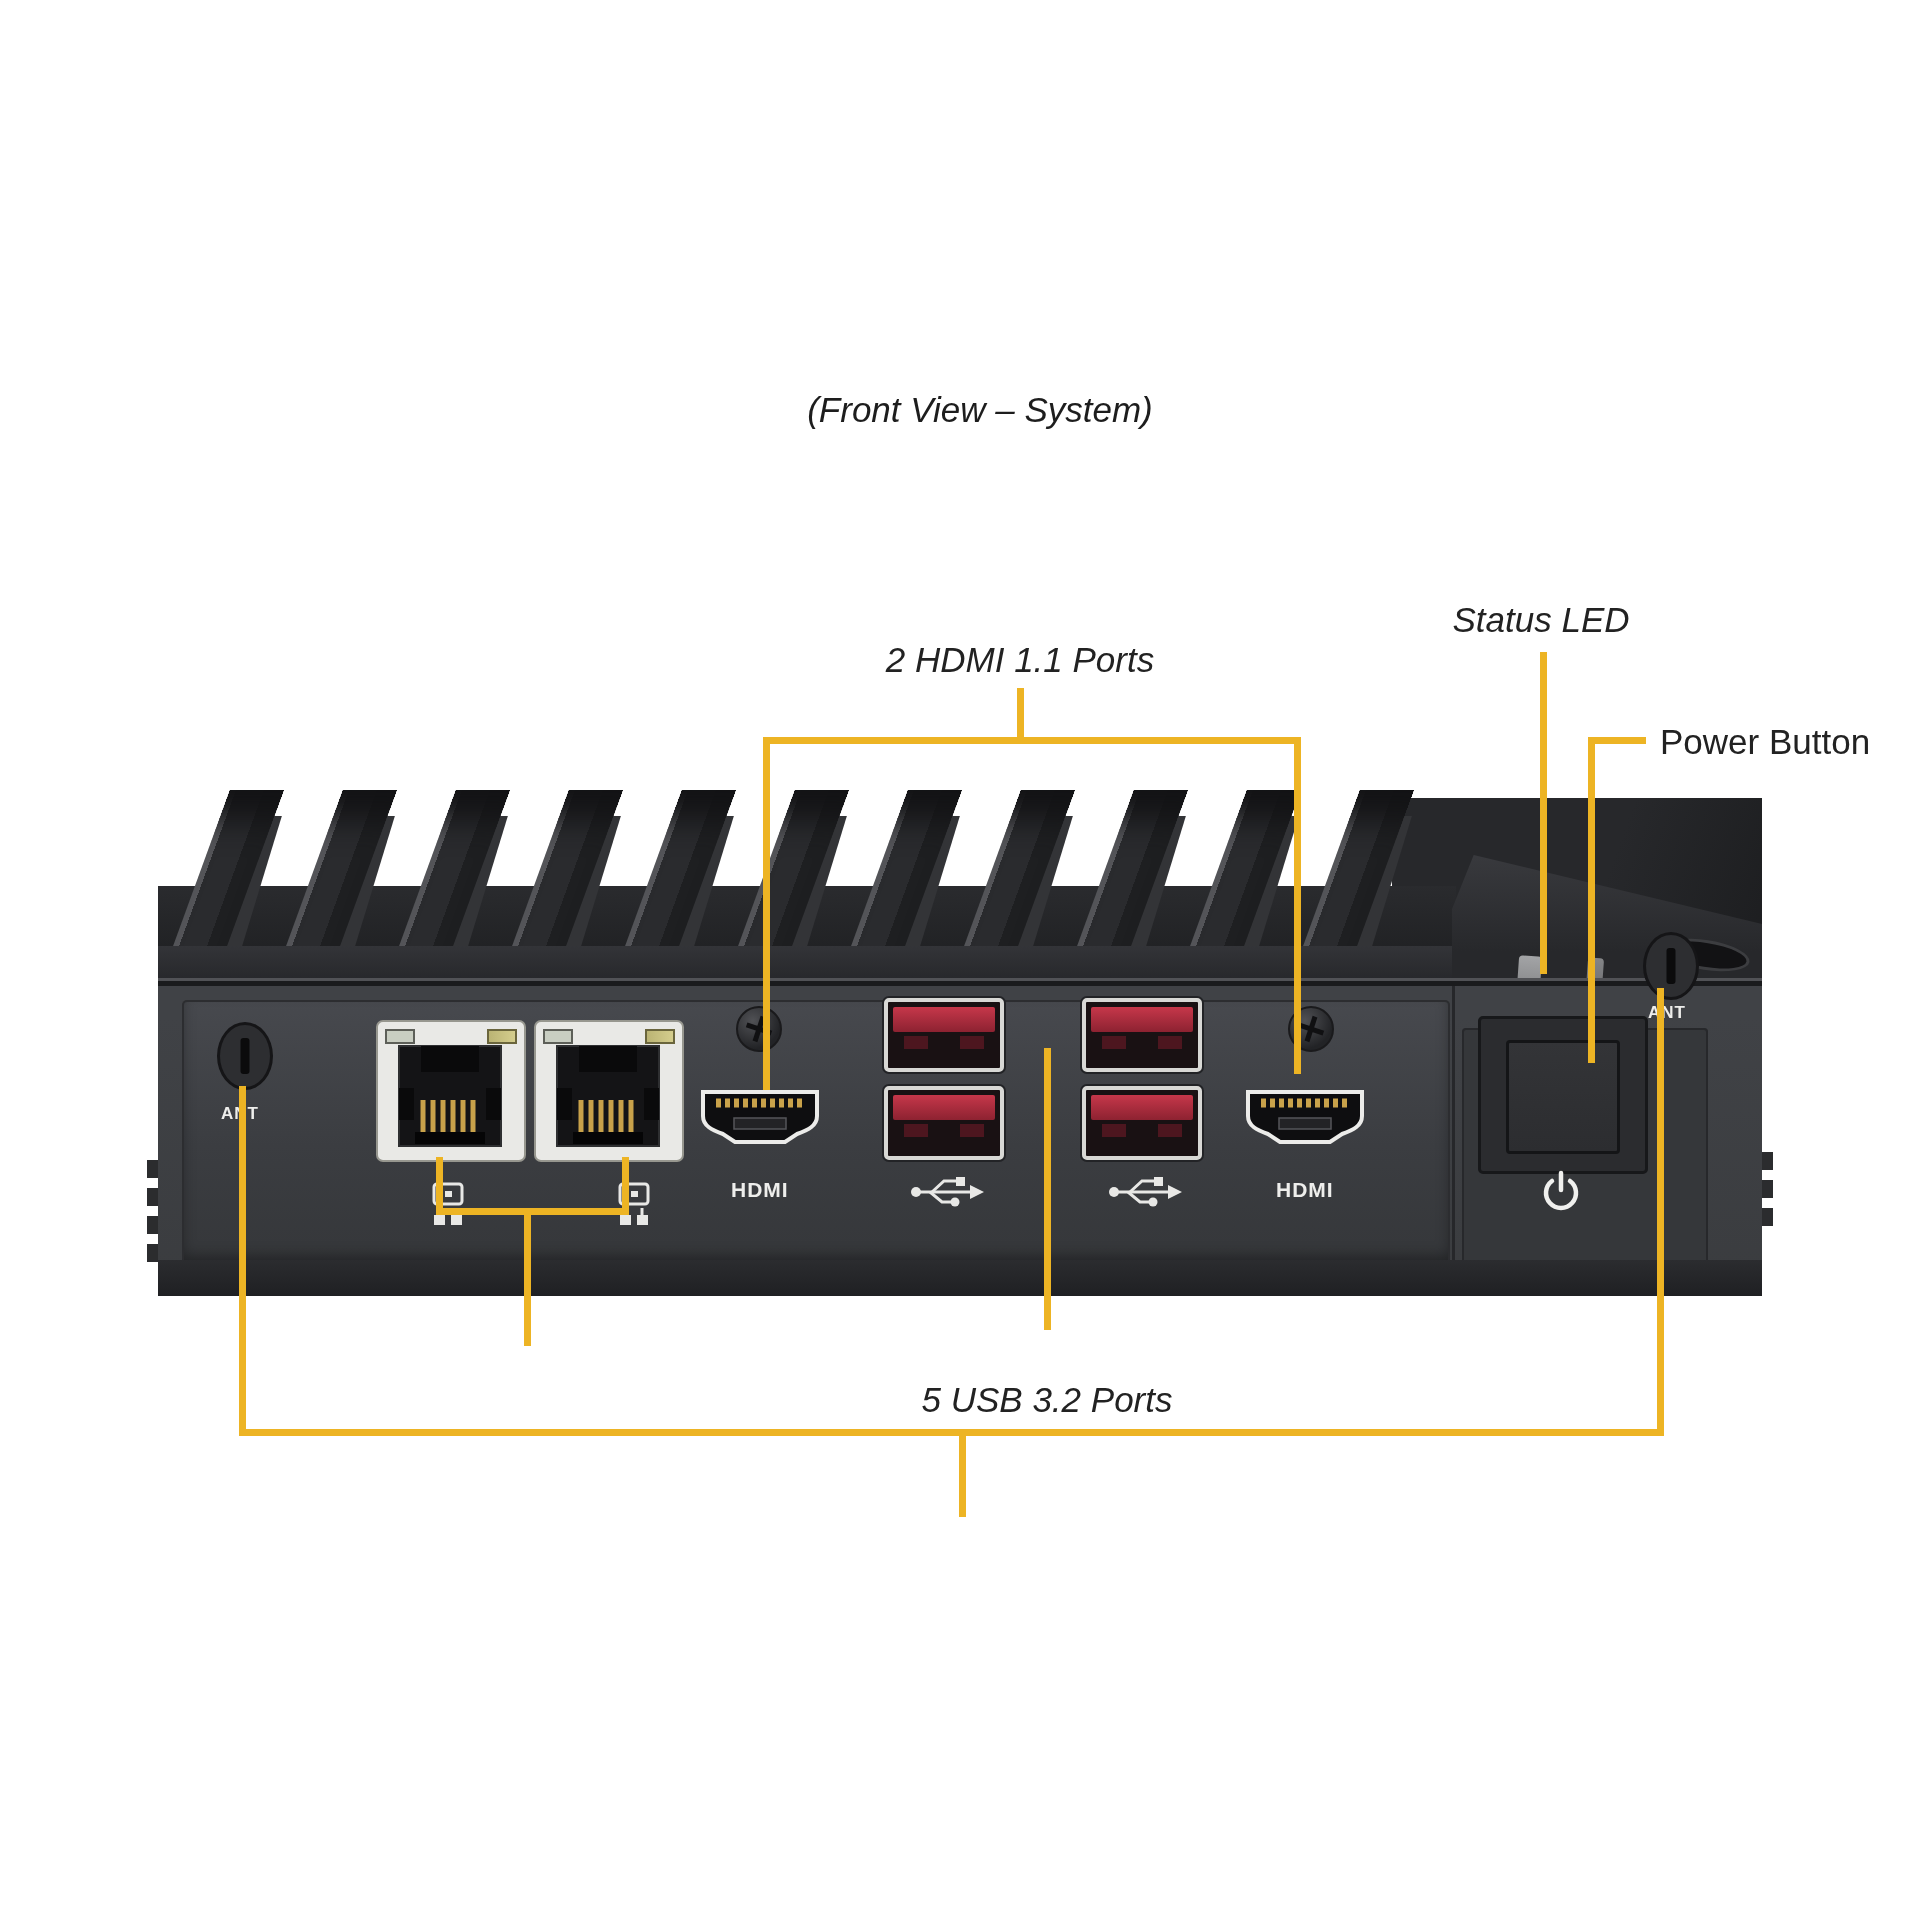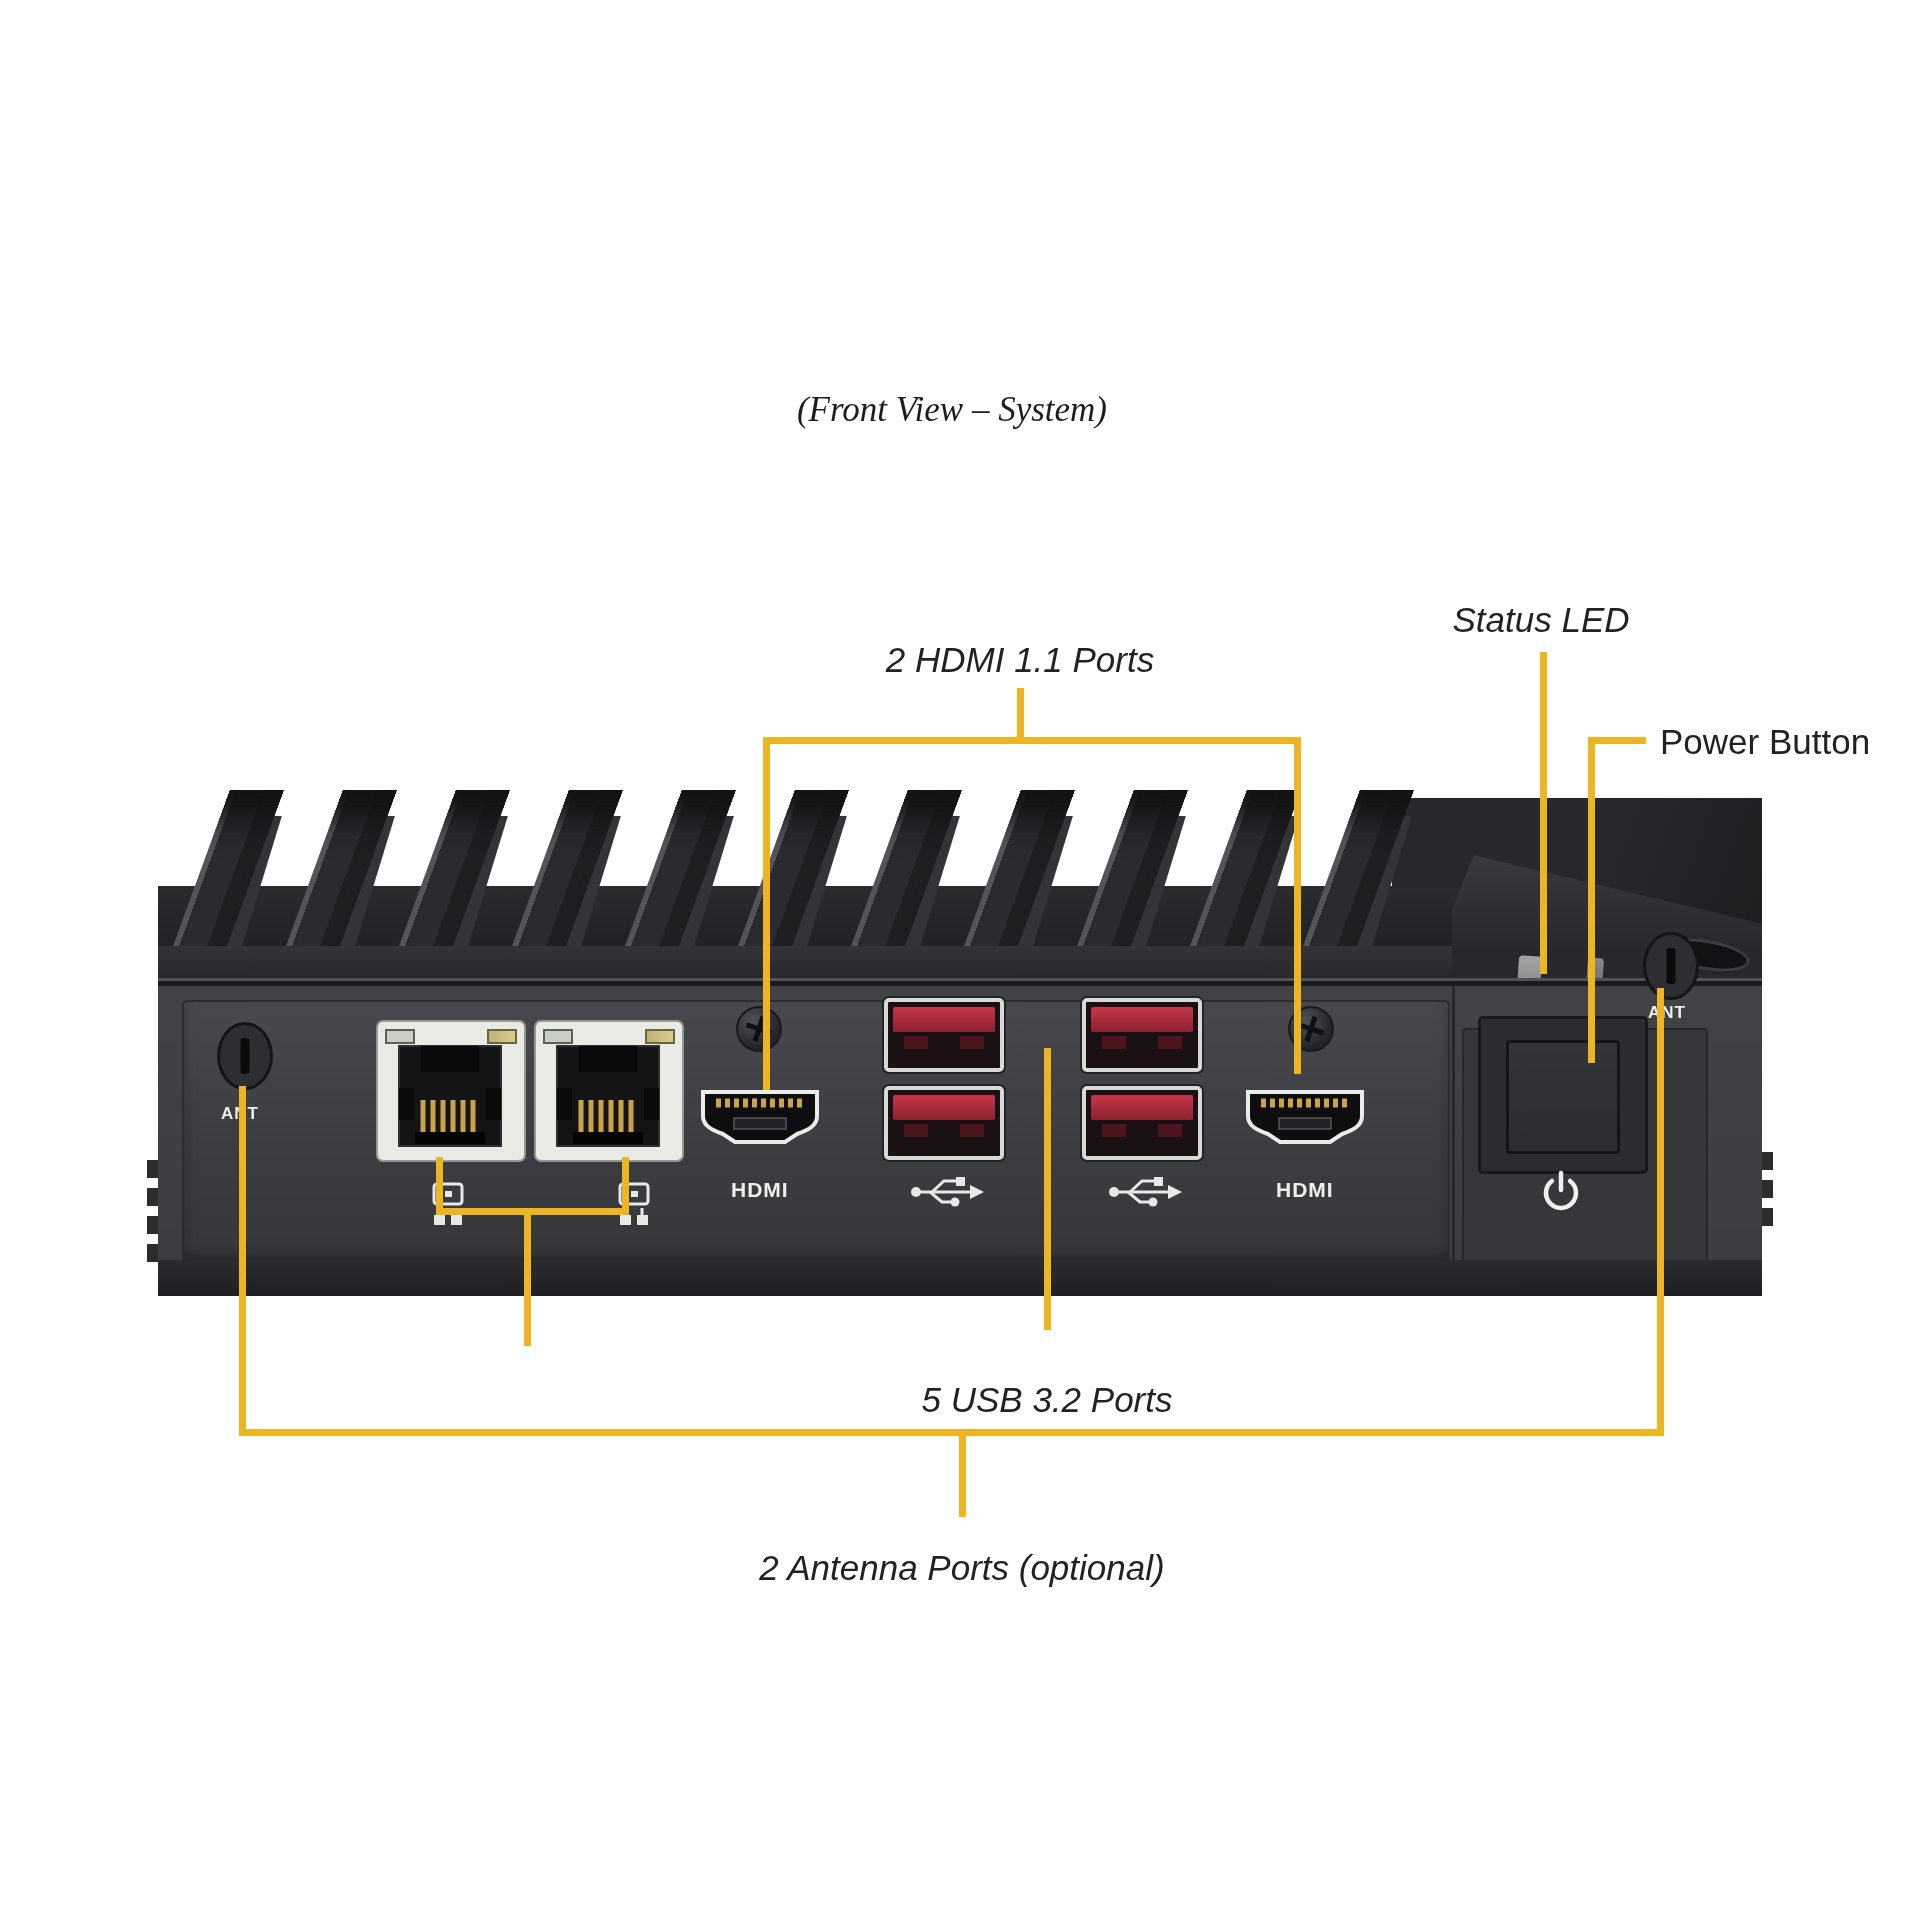--- a/index.html
+++ b/index.html
@@ -70,21 +70,21 @@
              background:#2b2c2f;border:3px solid #17181a;border-radius:5px;}
   .pwr-inner{position:absolute;left:1506px;top:1040px;width:108px;height:108px;z-index:11;
              background:linear-gradient(#333437,#2c2d30);border:3px solid #141517;border-radius:4px;}
   svg{display:block;}
 </style>
 </head>
 <body>
 
 <div id="stage">
 
-  <div id="title" style="left:952px;top:390px;font-family:Liberation Serif, serif;">(Front View – System)</div>
+  <div id="title" style="left:980px;top:390px;">(Front View – System)</div>
 
   <div>
 
     <div class="rearslab"></div>
     <div class="behindband"></div>
 
     <div>
       <div class="fin2" style="left:196px;"></div>
       <div class="fin2" style="left:309px;"></div>
       <div class="fin2" style="left:422px;"></div>
@@ -273,14 +273,13 @@
     <div class="ln" style="left:239px;top:1086px;width:7px;height:350px;"></div>
     <div class="ln" style="left:1657px;top:988px;width:7px;height:448px;"></div>
     <div class="ln" style="left:239px;top:1429px;width:1425px;height:7px;"></div>
     <div class="ln" style="left:959px;top:1429px;width:7px;height:88px;"></div>
   </div>
 
   <div class="callout center" style="left:1020px;top:640px;">2 HDMI 1.1 Ports</div>
   <div class="callout center" style="left:1541px;top:600px;">Status LED</div>
   <div class="callout" style="left:1660px;top:722px;text-align:right;">Power Button</div>
   <div class="callout center" style="left:1047px;top:1380px;">5 USB 3.2 Ports</div>
-  <div class="callout center" style="left:962px;top:1548px;">2 Antenna Ports (optional)</div>
 </div>
 
 </body></html>

